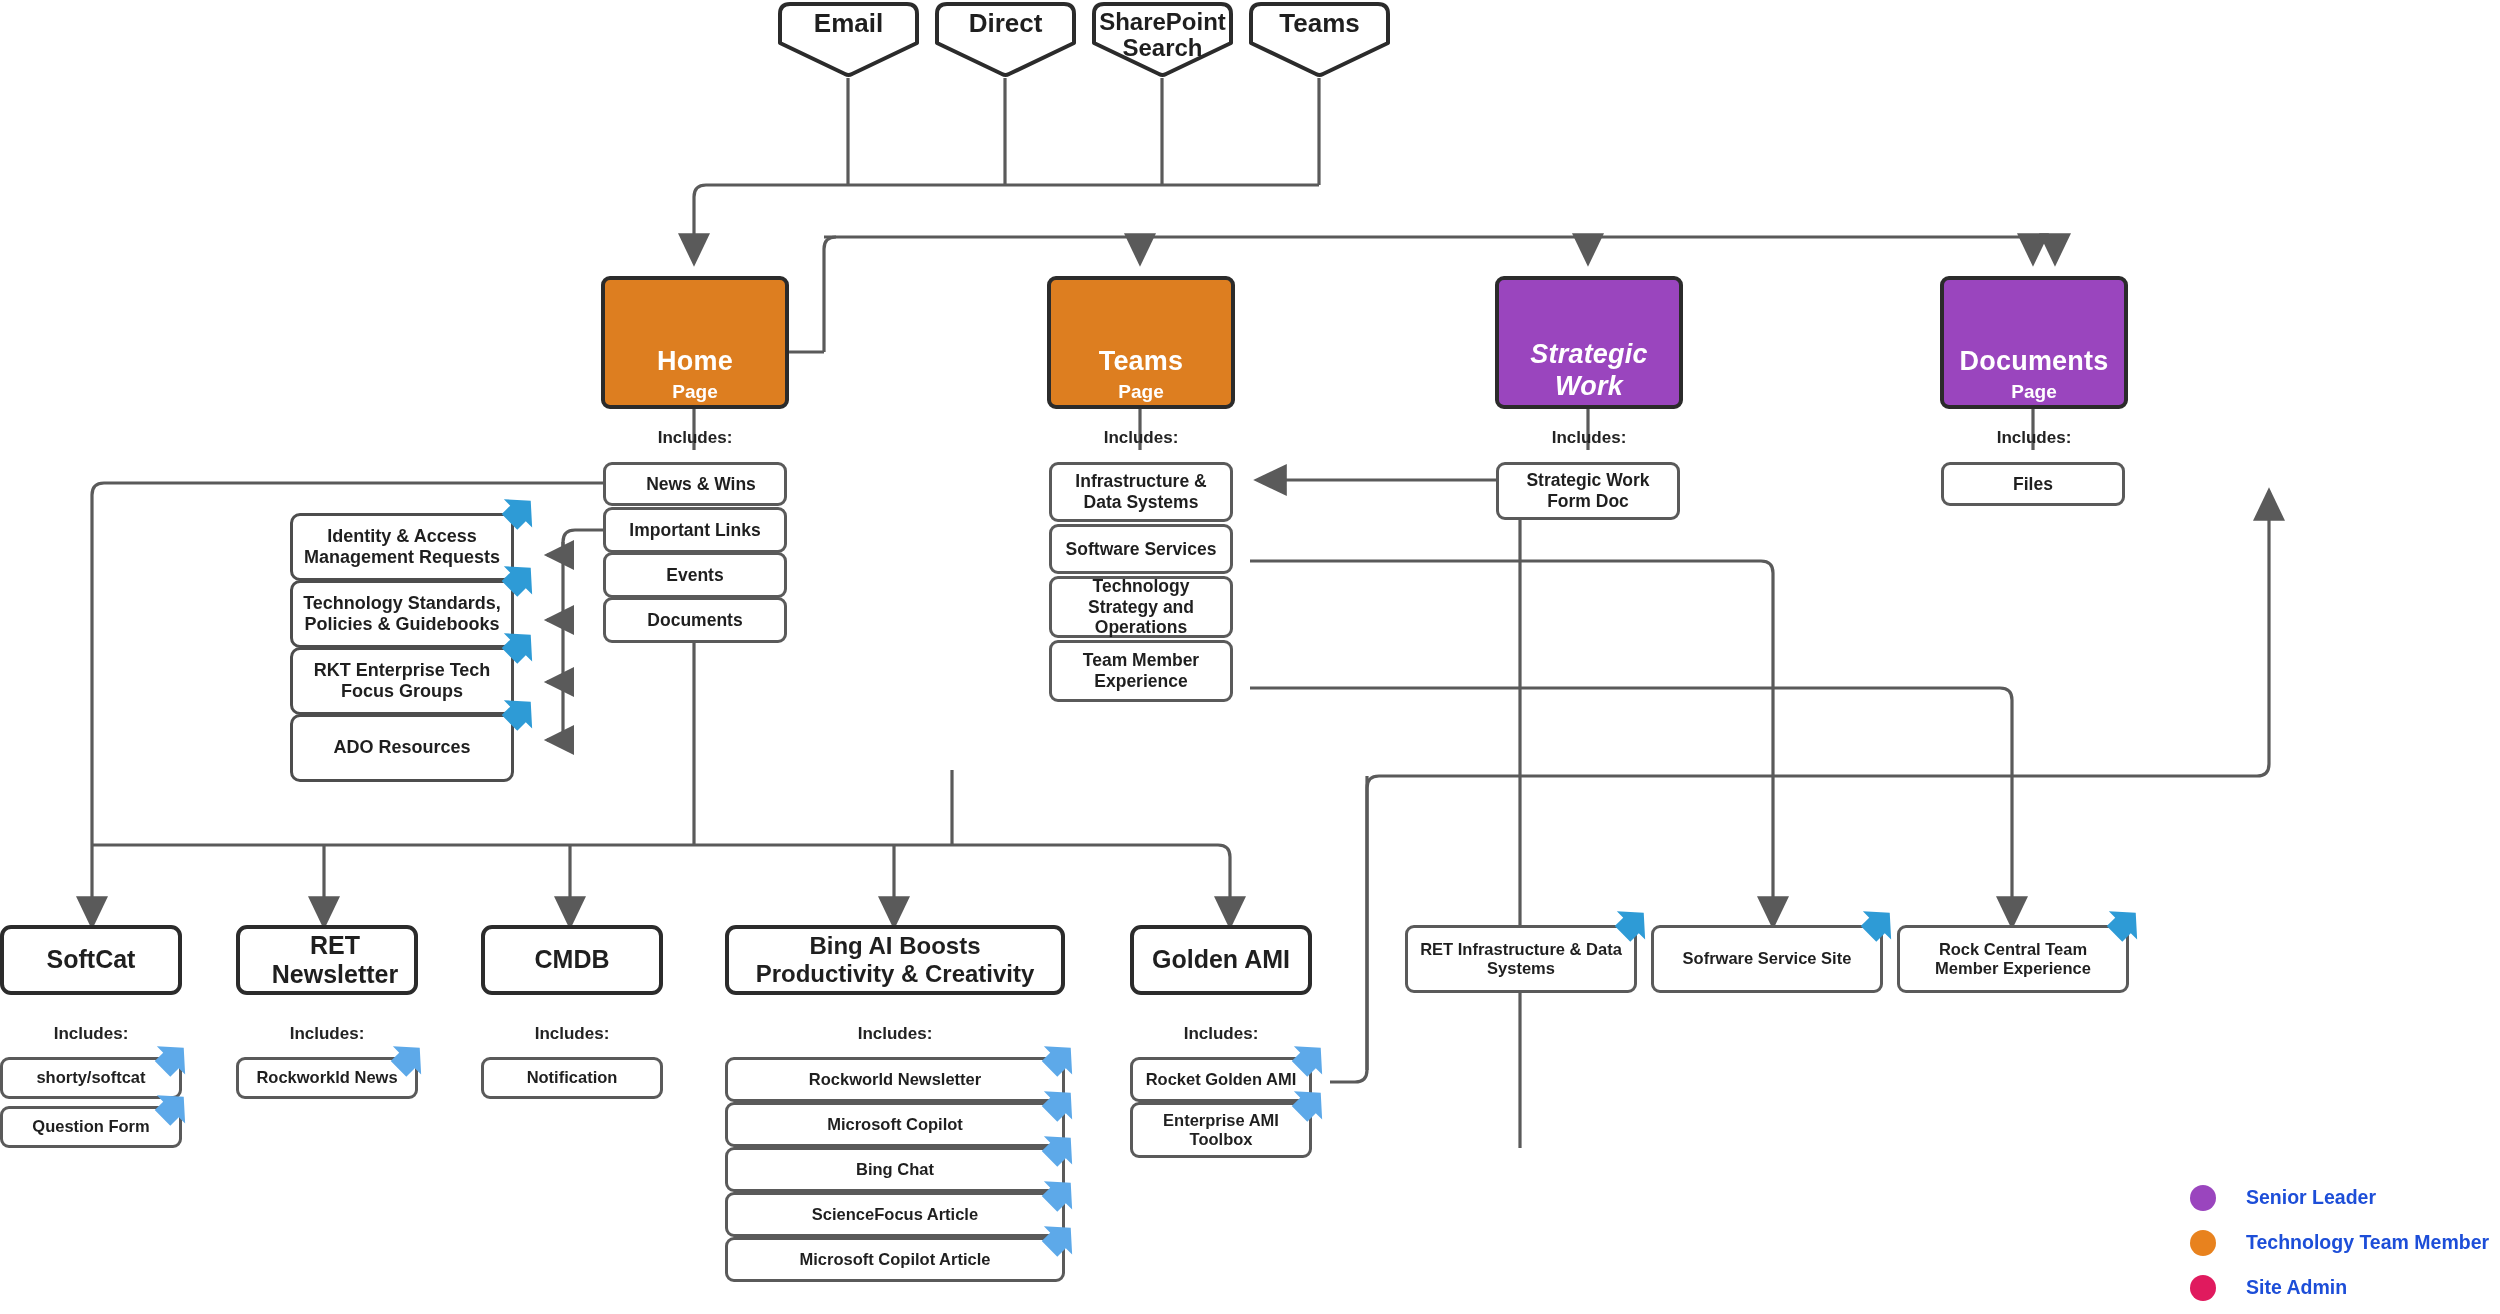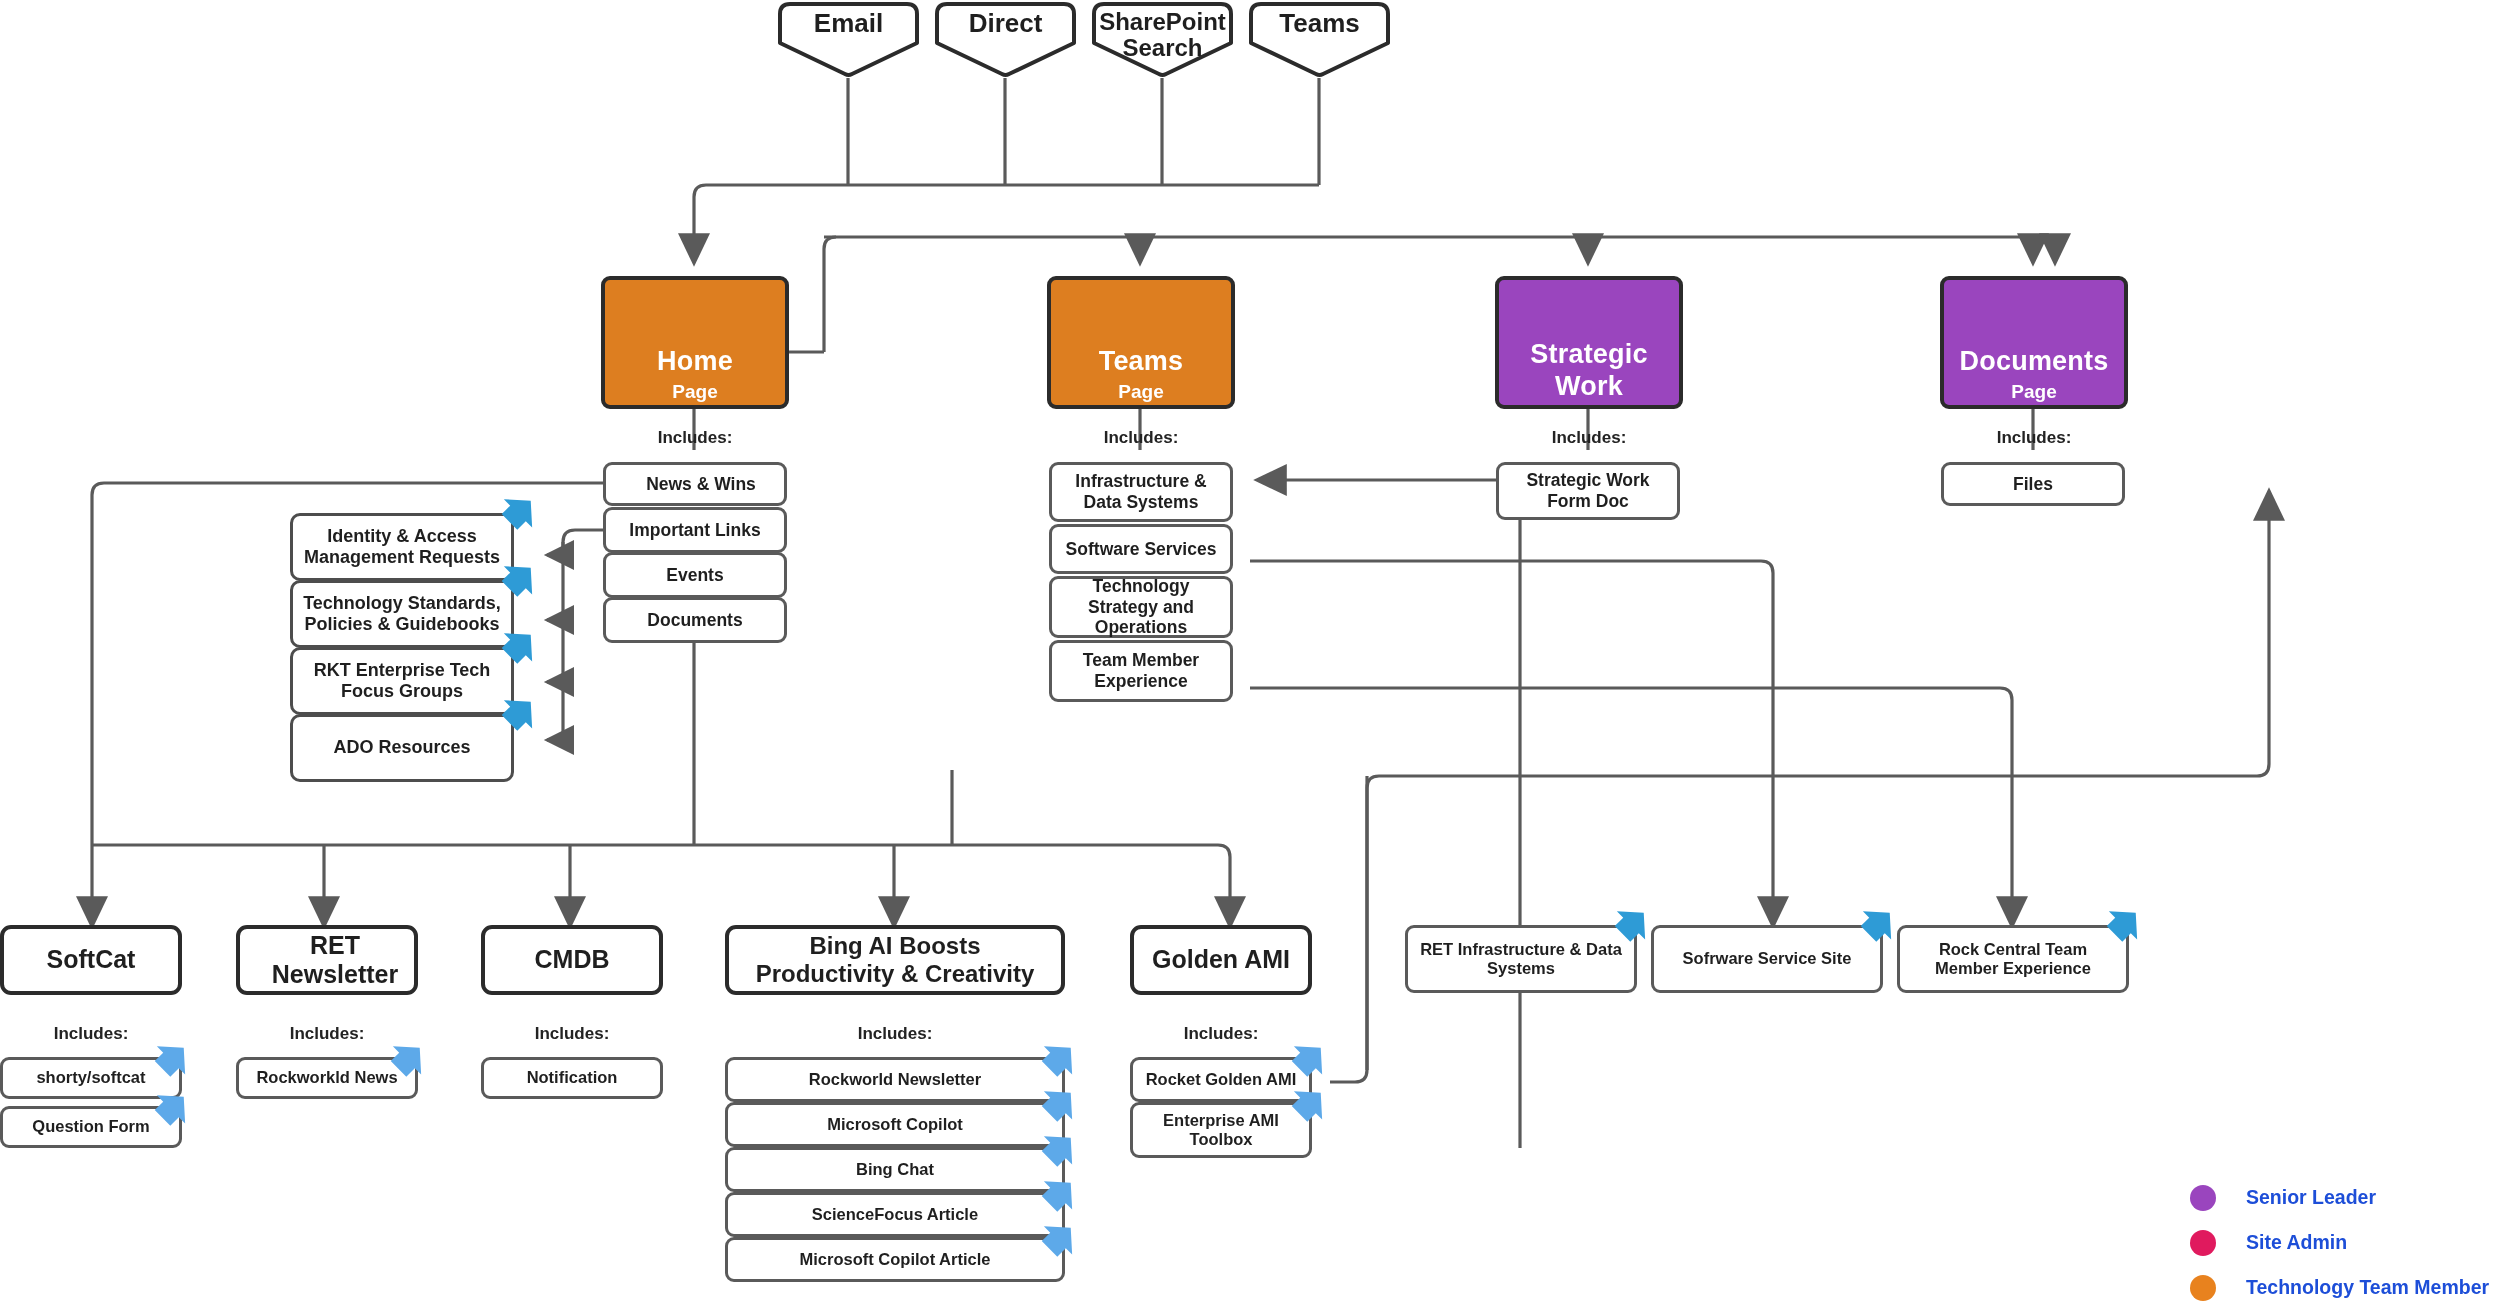--- a/index.html
+++ b/index.html
@@ -153,21 +153,21 @@
   </div>
   <div class="cap" style="left:601px;top:428px;width:188px;">Includes:</div>
 
   <div class="node page" style="left:1047px;top:276px;width:188px;height:133px;background:#DD7E20;">
     <div class="ttl">Teams</div>
     <div class="sub">Page</div>
   </div>
   <div class="cap" style="left:1047px;top:428px;width:188px;">Includes:</div>
 
   <div class="node page" style="left:1495px;top:276px;width:188px;height:133px;background:#9A45BE;">
-    <div class="ttl" style="white-space:pre-line;">Strategic
+    <div class="ttl" style="white-space:pre-line;font-style:italic;">Strategic
 Work</div>
   </div>
   <div class="cap" style="left:1495px;top:428px;width:188px;">Includes:</div>
 
   <div class="node page" style="left:1940px;top:276px;width:188px;height:133px;background:#9A45BE;">
     <div class="ttl">Documents</div>
     <div class="sub">Page</div>
   </div>
   <div class="cap" style="left:1940px;top:428px;width:188px;">Includes:</div>
 
@@ -362,22 +362,22 @@
     <svg viewBox="0 0 46 46">
         <path d="M13,34 L13,22 L4,22 L24,4 L44,22 L35,22 L35,34 Z" fill="#2E9BD6" transform="rotate(45 23 21)"></path>
       </svg></div>
 
   <div id="legend" style="left:2190px;top:1175px;">
     <div class="lg-row">
       <div class="lg-dot" style="background:#9A45BE;"></div>
       <div class="lg-txt">Senior Leader</div>
     </div>
     <div class="lg-row">
+      <div class="lg-dot" style="background:#E8821E;"></div>
+      <div class="lg-txt">Technology Team Member</div>
+    </div>
+    <div class="lg-row">
       <div class="lg-dot" style="background:#E01A5E;"></div>
       <div class="lg-txt">Site Admin</div>
     </div>
-    <div class="lg-row">
-      <div class="lg-dot" style="background:#E8821E;"></div>
-      <div class="lg-txt">Technology Team Member</div>
-    </div>
   </div>
 
 </div>
 
 </body></html>

